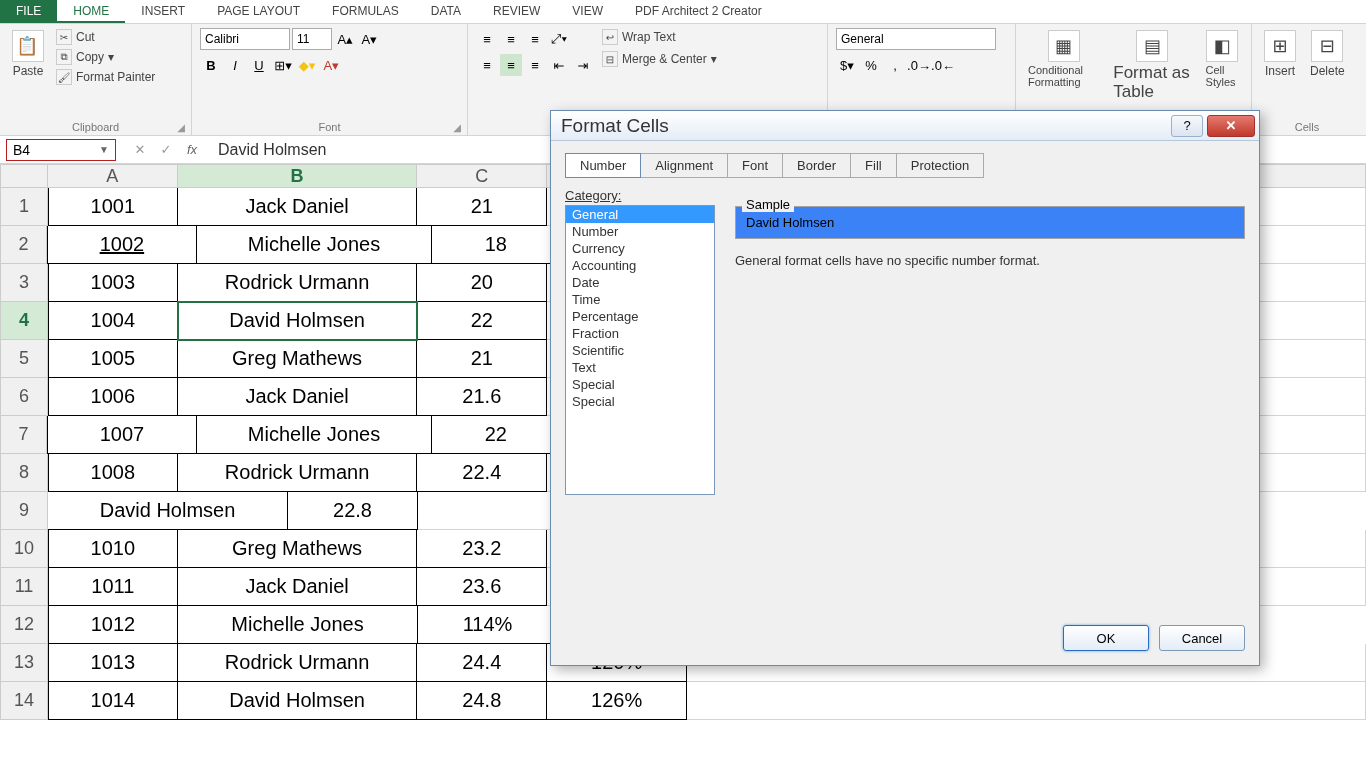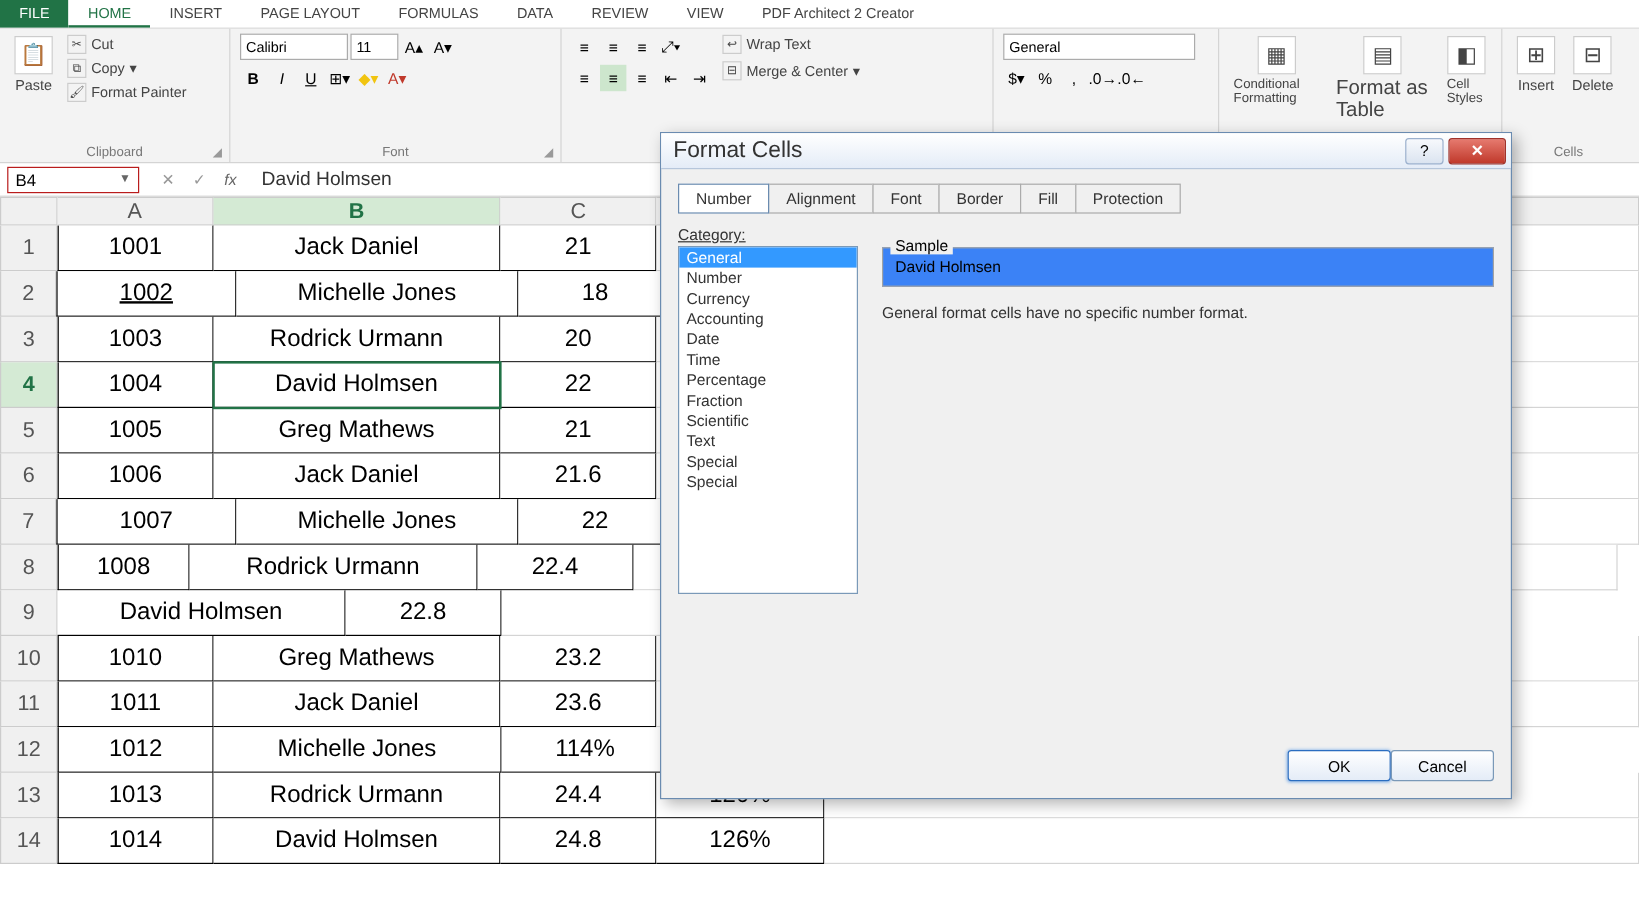--- a/index.html
+++ b/index.html
@@ -67,21 +67,21 @@
 .dlg-content { display: flex; gap: 20px; }
 .cat-label { font-size: 13px; color: #333; margin-bottom: 2px; text-decoration: underline; }
 .cat-list { width: 150px; height: 290px; border: 1px solid #7a99b8; background: #fff; overflow-y: scroll; }
 .cat-item { padding: 1px 6px; font-size: 13px; color: #333; }
 .cat-item.sel { background: #3399ff; color: #fff; }
 .sample-area { flex: 1; }
 .sample-box { border: 1px solid #a3a3a3; padding: 8px 10px; margin: 18px 0 14px 0; background: #3b82f6; min-height: 26px; position: relative; }
 .sample-label { position: absolute; top: -10px; left: 6px; background: #f0f0f0; padding: 0 4px; font-size: 13px; }
 .sample-val { font-size: 13px; }
 .sample-desc { font-size: 13px; color: #333; }
-.dlg-buttons { display: flex; justify-content: flex-end; margin-top: 130px; }
+.dlg-buttons { display: flex; justify-content: flex-end; gap: 10px; margin-top: 130px; }
 .dlg-btn { width: 86px; height: 26px; border: 1px solid #7a99b8; border-radius: 3px; background: linear-gradient(#fff,#e4ecf7); font-size: 13px; }
 .dlg-btn.primary { border-color: #2a6dc0; box-shadow: 0 0 3px #6aa3e6; }
 </style>
 </head>
 <body>
 
 <div class="menu-tabs">
   <div class="menu-tab file">FILE</div>
   <div id="menu-tabs-rest" style="display: contents;"><div class="menu-tab active">HOME</div><div class="menu-tab">INSERT</div><div class="menu-tab">PAGE LAYOUT</div><div class="menu-tab">FORMULAS</div><div class="menu-tab">DATA</div><div class="menu-tab">REVIEW</div><div class="menu-tab">VIEW</div><div class="menu-tab">PDF Architect 2 Creator</div></div>
 </div>
@@ -278,21 +278,21 @@
       <div class="row">
         <div class="row-h">7</div>
         <div class="cell first-col" style="width: 152px;">1007</div>
         <div class="cell" style="width: 240px;">Michelle Jones</div>
         <div class="cell" style="width: 130px;">22</div>
         <div class="cell nb" style="width: 140px;"></div>
         <div class="cell nb" style="width: 680px;"></div>
       </div>
       <div class="row">
         <div class="row-h">8</div>
-        <div class="cell first-col" style="width: 110px;">1008</div>
+        <div class="cell first-col" style="width: 130px;">1008</div>
         <div class="cell" style="width: 240px;">Rodrick Urmann</div>
         <div class="cell" style="width: 130px;">22.4</div>
         <div class="cell nb" style="width: 140px;"></div>
         <div class="cell nb" style="width: 680px;"></div>
       </div>
       <div class="row">
         <div class="row-h">9</div>
         <div class="cell" style="width: 240px;">David Holmsen</div>
         <div class="cell" style="width: 130px;">22.8</div>
         <div class="cell nb" style="width: 140px;"></div>

